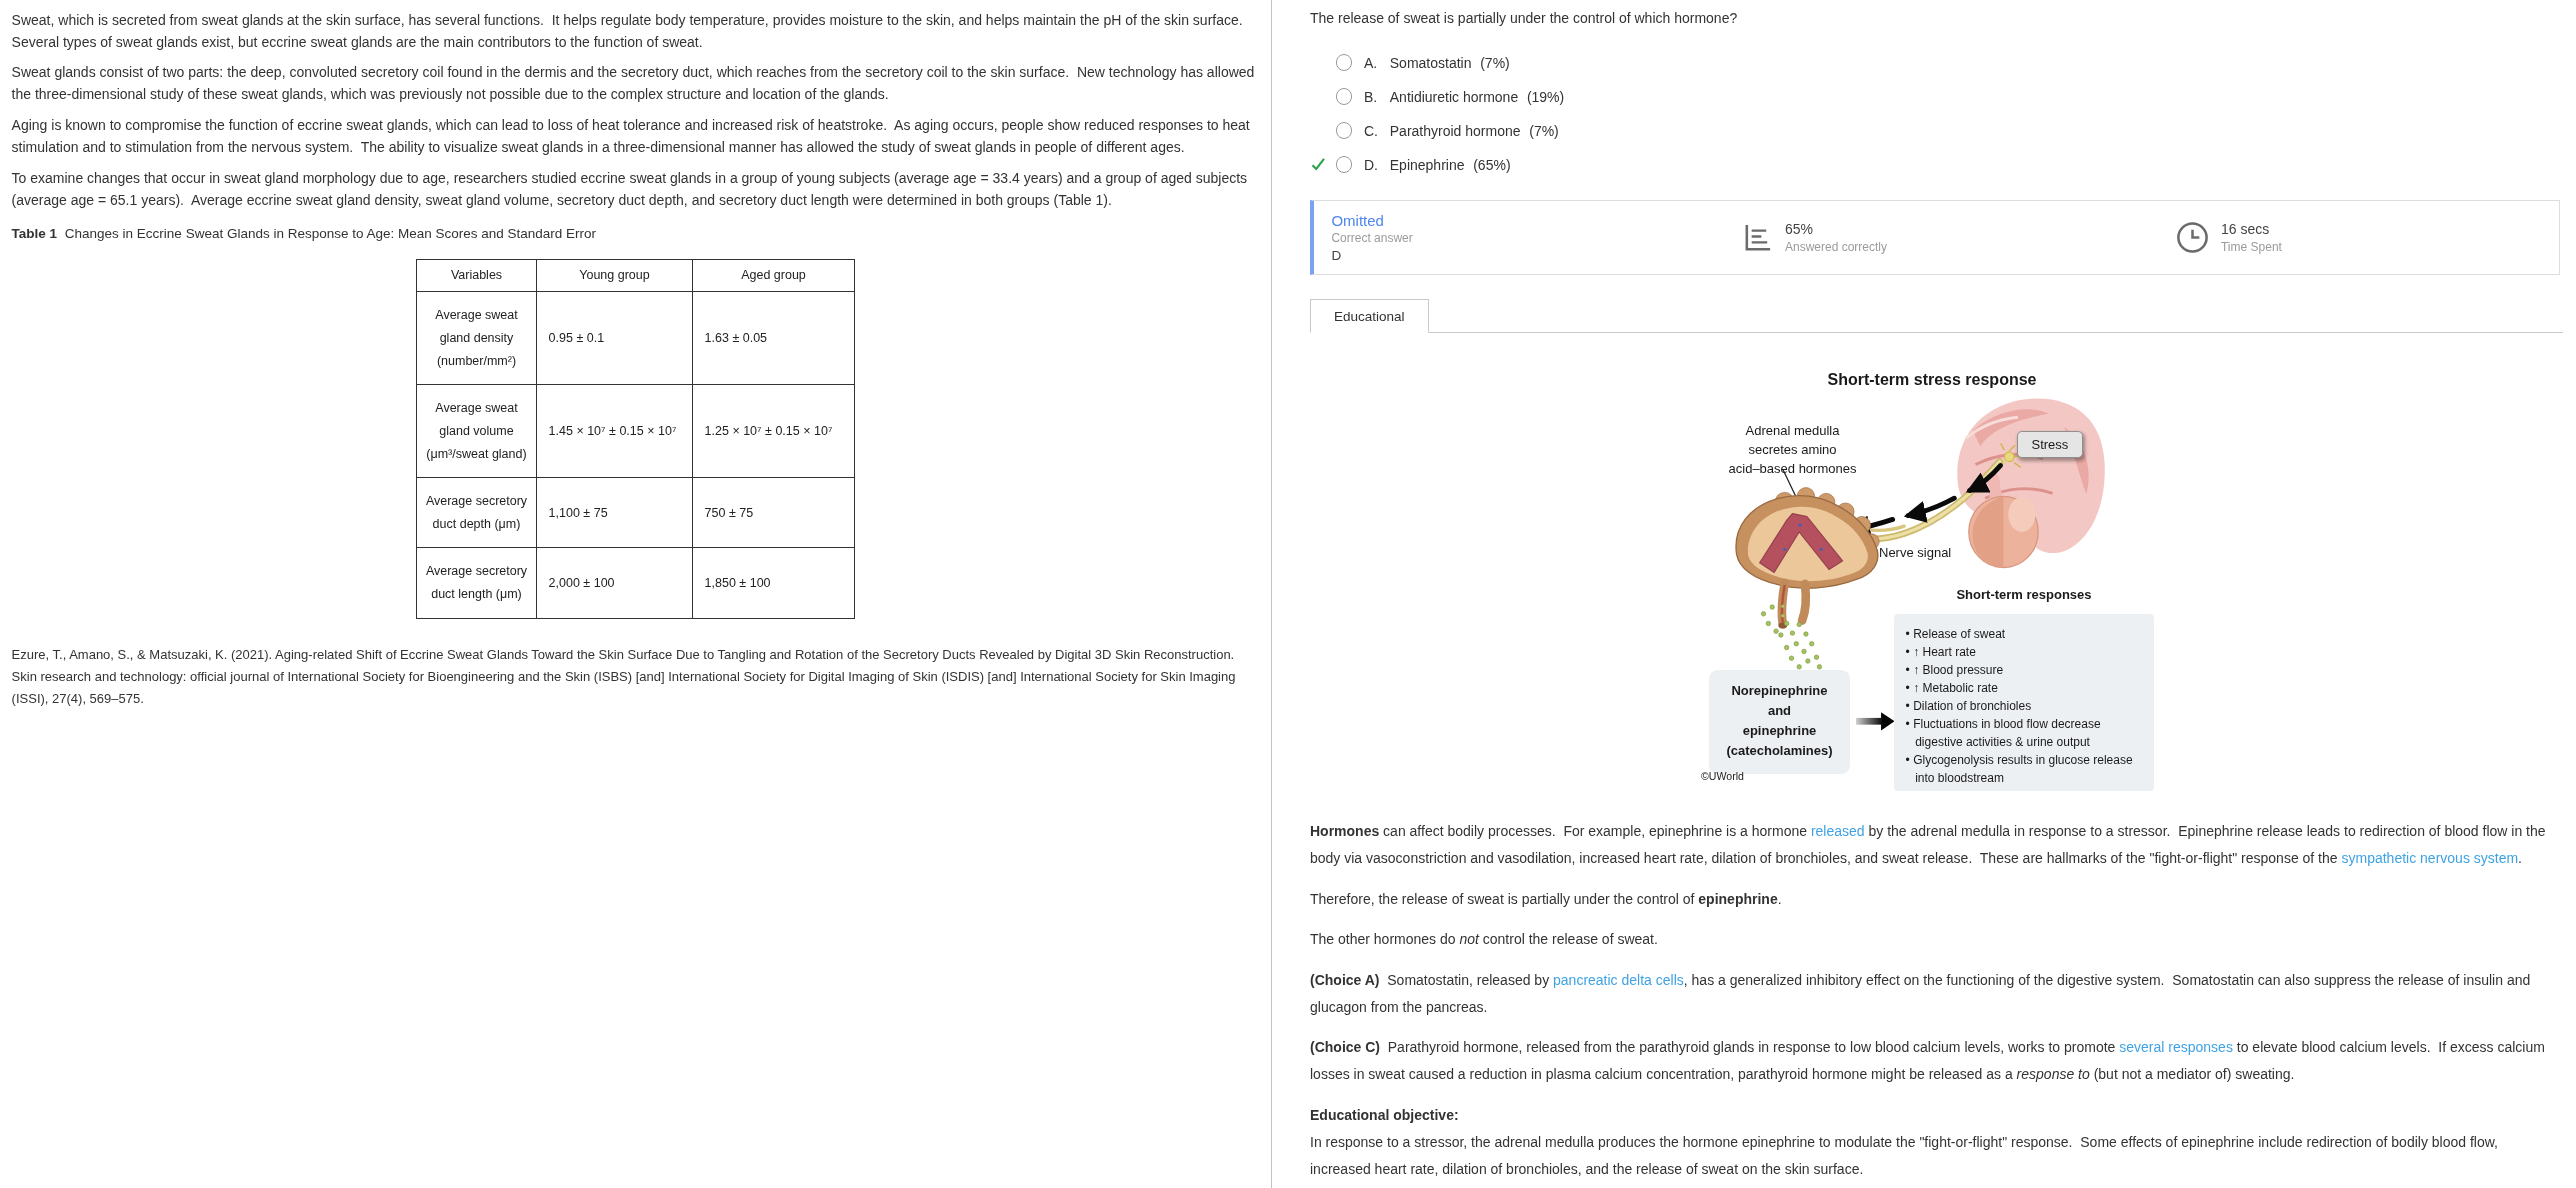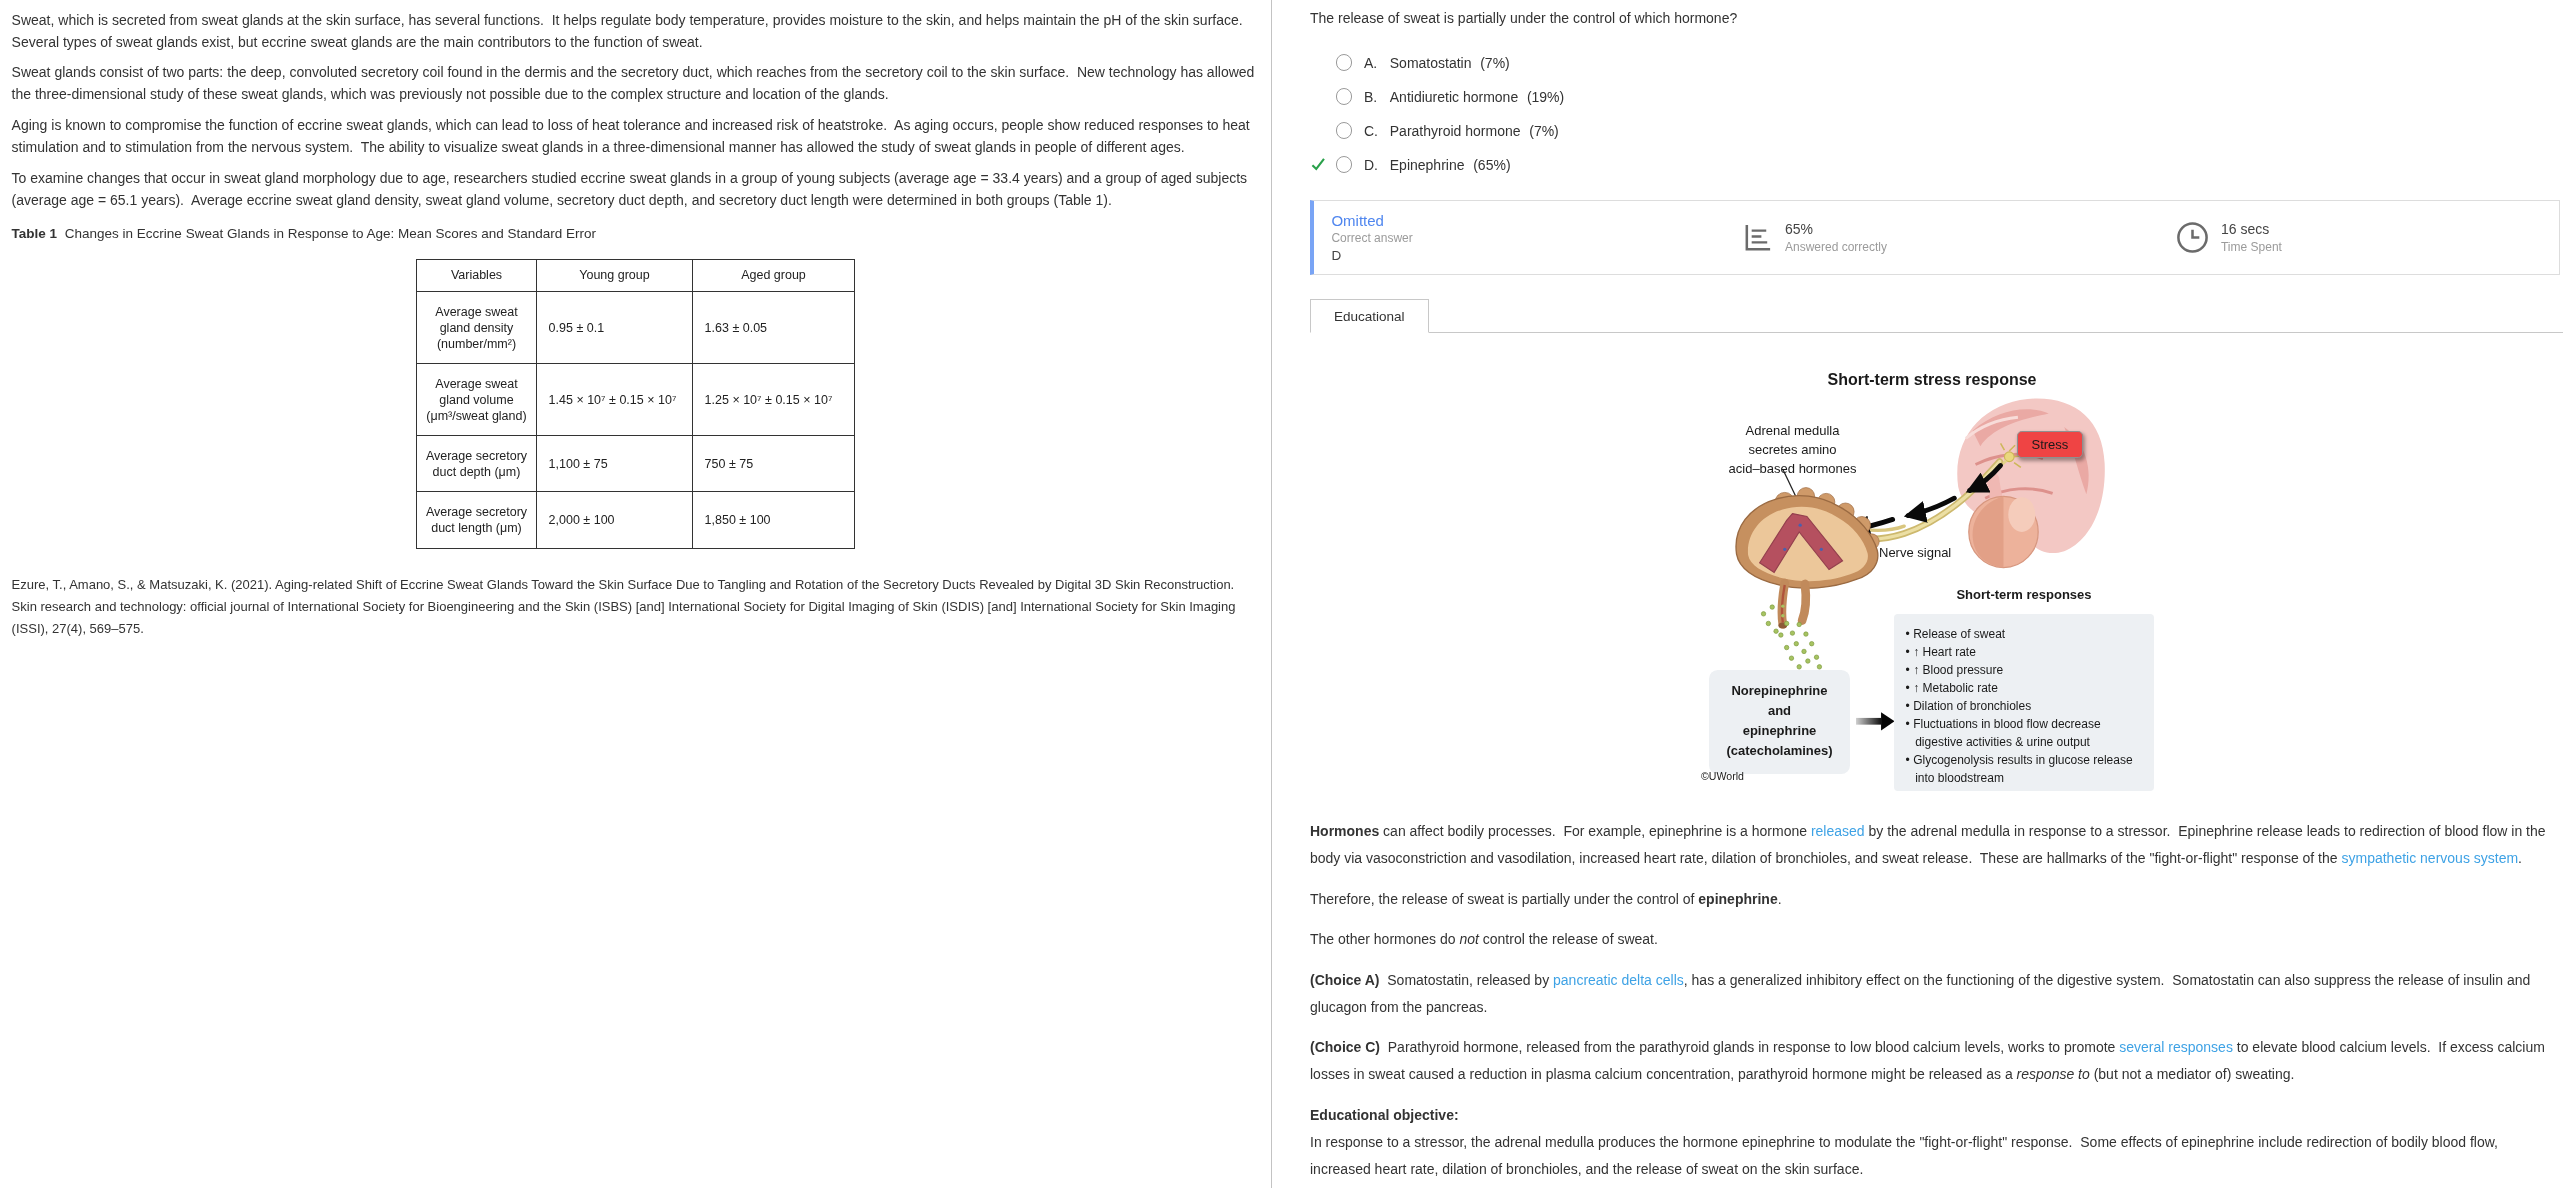--- a/index.html
+++ b/index.html
@@ -11,21 +11,21 @@
   }
   
   .left-panel{ position:absolute; left:0; top:0; width:1272px; height:1189px;
     border-right:1px solid #c3c3c3; padding:8.7px 11.6px 0 11.6px; }
   .passage p{ margin:0 0 8.7px 0; font-size:14px; line-height:22px; white-space:pre-wrap; color:#333; }
   .table-caption{ margin-top:15.4px; font-size:13.5px; color:#333; }
   .table-caption .cap-label{ font-weight:bold; margin-right:7.7px; }
   table.sweat-table{ border-collapse:collapse; margin:17.4px auto 0 auto; font-size:12.5px; color:#222; }
   .sweat-table th,.sweat-table td{ border:1px solid #333; background:#fff; }
   .sweat-table th{ font-weight:normal; padding:8.7px 5.8px; text-align:center; }
-  .sweat-table td.var{ width:120px; text-align:center; padding:11.6px 5.8px; vertical-align:middle; line-height:16px;}
+  .sweat-table td.var{ width:120px; text-align:center; padding:11.6px 5.8px; vertical-align:middle; line-height:23px;}
   .sweat-table td.val{ text-align:left; padding:11.6px 11.6px; vertical-align:middle; }
   .sweat-table td.val.c2{ width:156px; }
   .sweat-table td.val.c3{ width:162px; }
   .citation{ margin-top:25px; font-size:13px; line-height:22px; color:#333; }
   
   .right-panel{ position:absolute; left:1273px; top:0; width:1303px; height:1189px; padding:9.6px 13.5px 0 37px; }
   .question-text{ font-size:14px; color:#333; white-space:pre-wrap; }
   .options{ margin-top:20px; }
   .opt-row{ display:flex; align-items:center; height:34px; font-size:14px; color:#333; cursor:pointer;}
   .opt-check{ width:26px; display:flex; align-items:center; }
@@ -49,21 +49,21 @@
   .tab-strip{ margin-top:24px; border-bottom:1px solid #c8c8c8; }
   .tab{ display:inline-block; background:#fff; border:1px solid #c8c8c8; border-bottom:1px solid #fff;
     margin-bottom:-1px; padding:8.7px 23px; font-size:13.5px; color:#333; cursor:pointer; }
   
   .diagram{ position:relative; width:540px; height:424px; margin-top:38px; margin-left:330px; }
   .diagram svg.art{ position:absolute; left:0; top:0; }
   .dg-title{ position:absolute; left:99px; top:0px; width:386px; text-align:center;
     font-size:16px; font-weight:bold; color:#1a1a1a; }
   .dg-adrenal-label{ position:absolute; left:37px; top:50px; width:231px; text-align:center;
     font-size:13px; line-height:19px; color:#1a1a1a; }
-  .dg-stress{ position:absolute; left:377px; top:60px; background:#ef4444; border:1px solid #8f8f8f;
+  .dg-stress{ position:absolute; left:377px; top:60px; background:#e5e5e5; border:1px solid #8f8f8f;
     border-radius:4.8px; padding:4.8px 13.5px; font-size:13px; color:#1a1a1a;
     box-shadow:1.9px 2.9px 3.9px rgba(0,0,0,0.35); }
   .dg-nerve-label{ position:absolute; left:239px; top:174px; font-size:13px; color:#1a1a1a; }
   .dg-resp-title{ position:absolute; left:254px; top:216px; width:260px; text-align:center;
     font-size:13px; font-weight:bold; color:#1a1a1a; }
   .dg-resp-box{ position:absolute; left:254px; top:243px; width:260px; height:177px;
     background:#edf0f3; border-radius:3.9px; padding:10.6px 9.6px 0 11.6px; }
   .dg-resp-box ul{ margin:0; padding:0; list-style:none; }
   .dg-resp-box li{ font-size:12px; line-height:18px; color:#1a1a1a; padding-left:9.6px; text-indent:-9.6px; }
   .dg-resp-box li::before{ content:"• "; }

